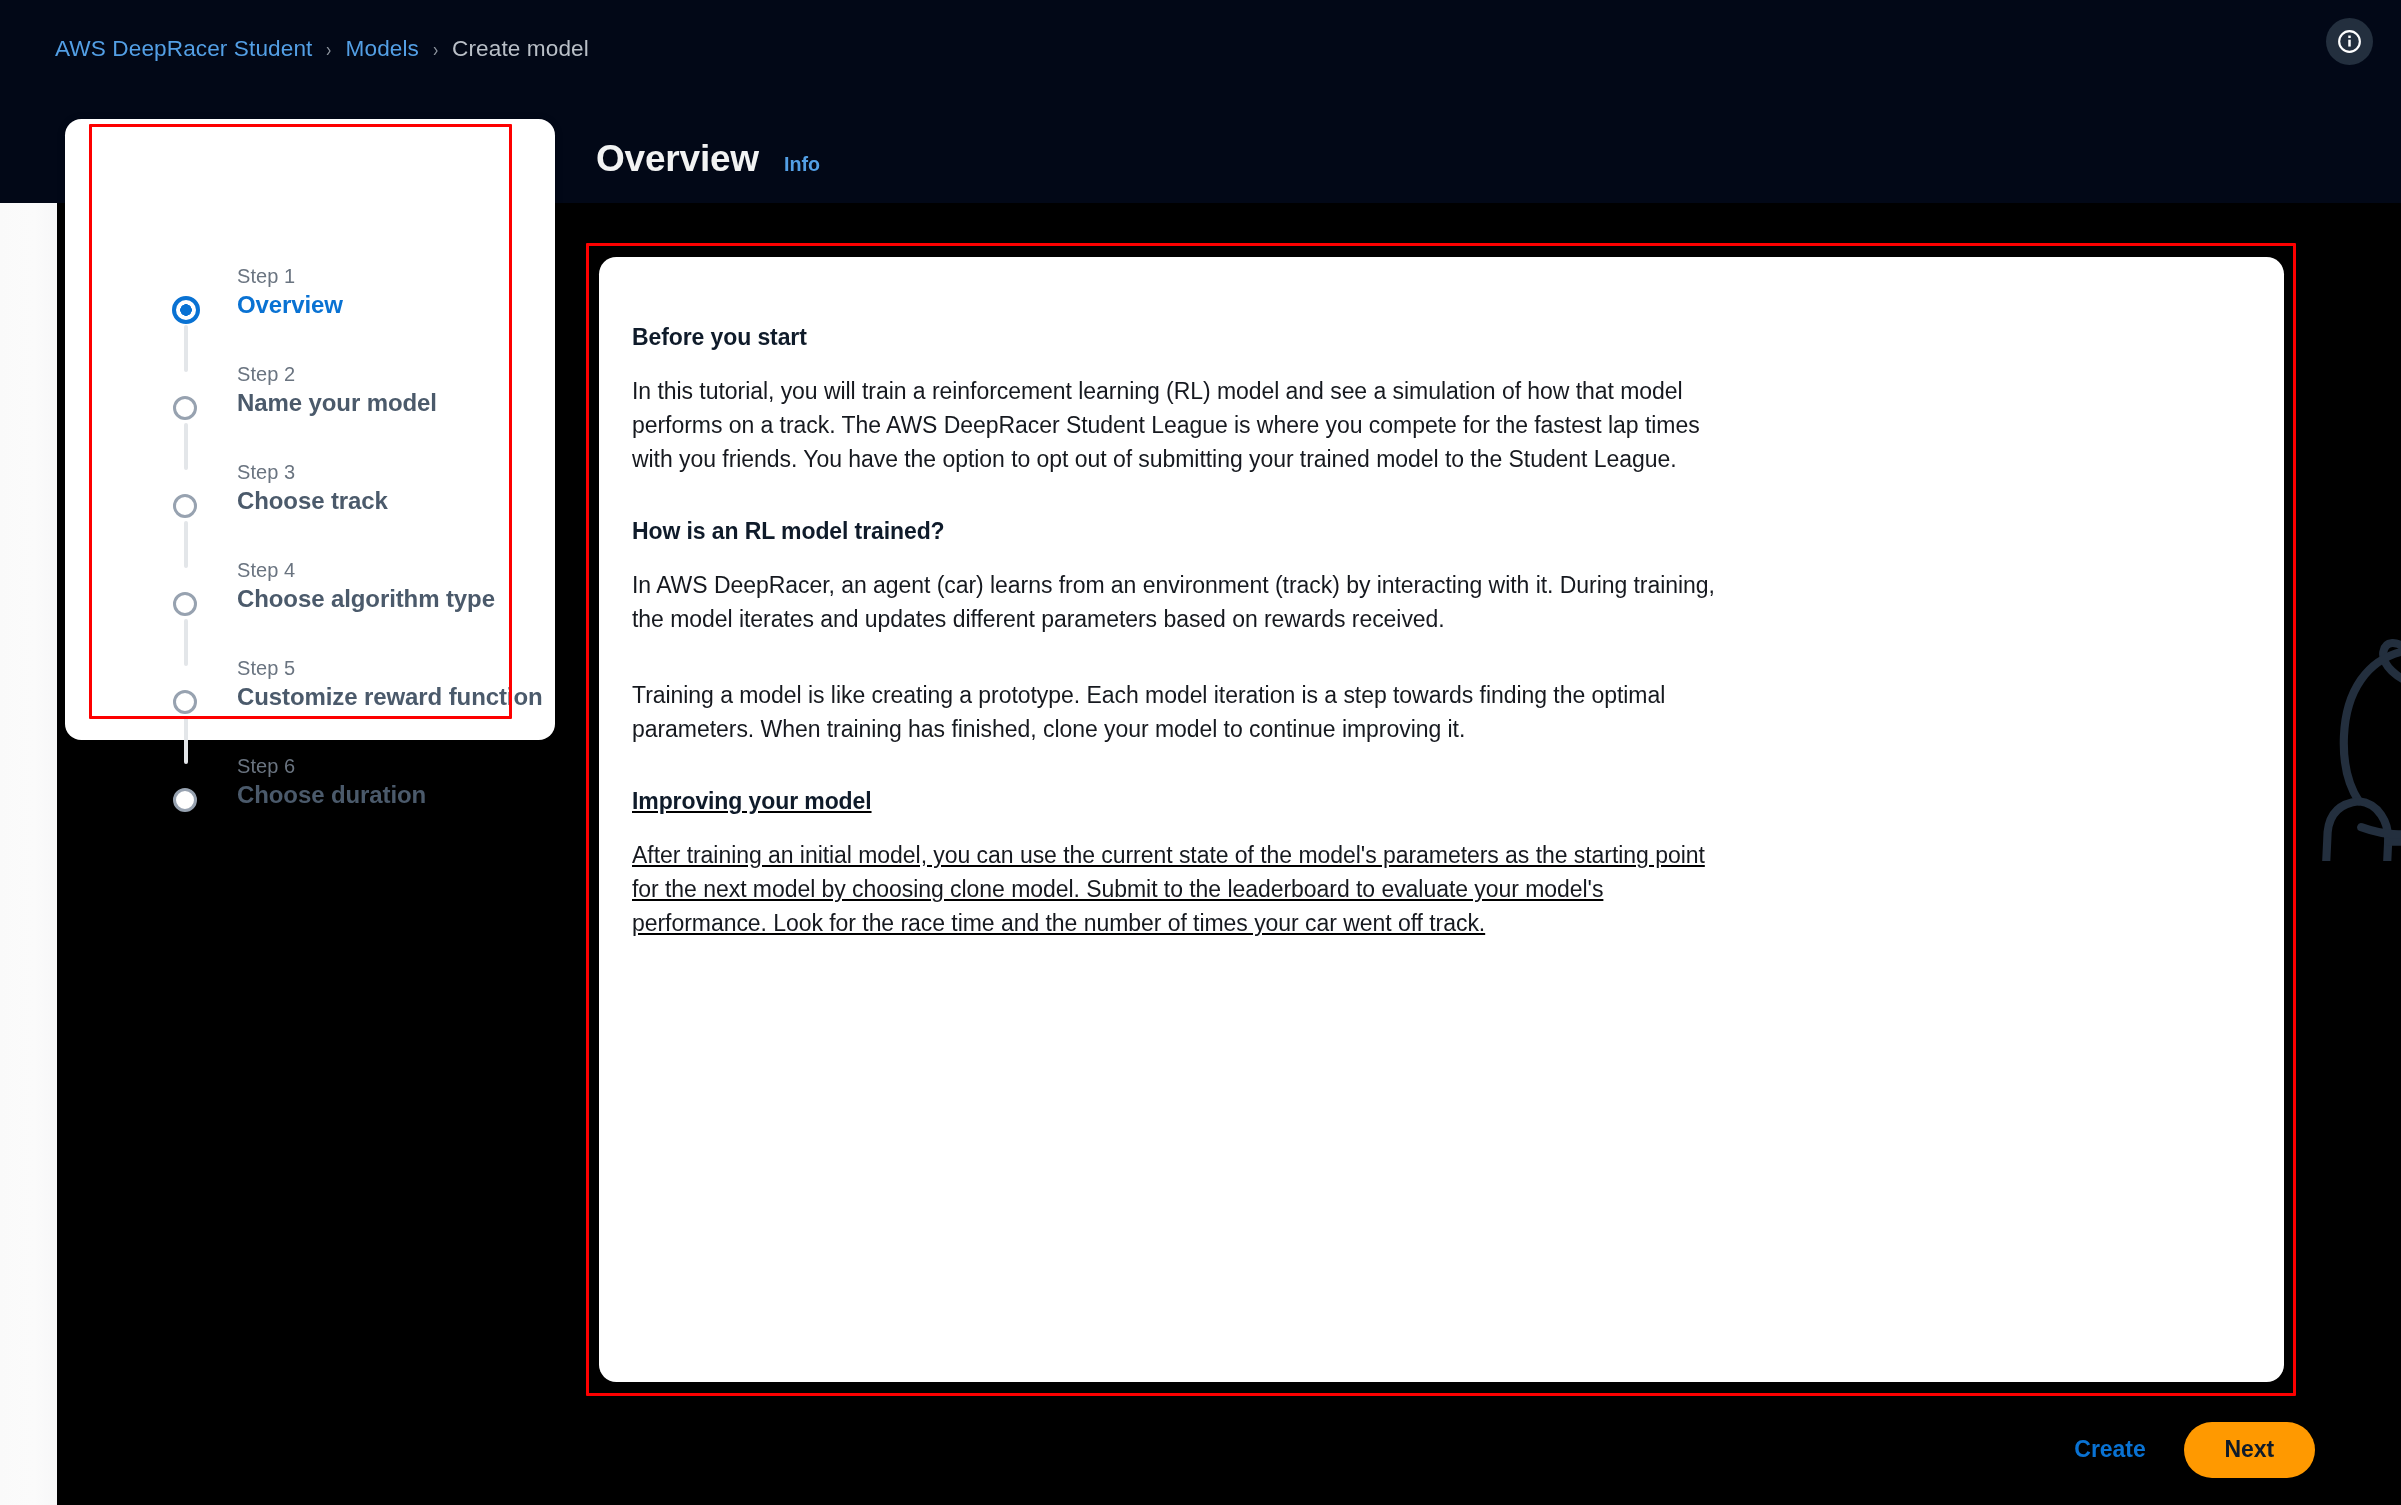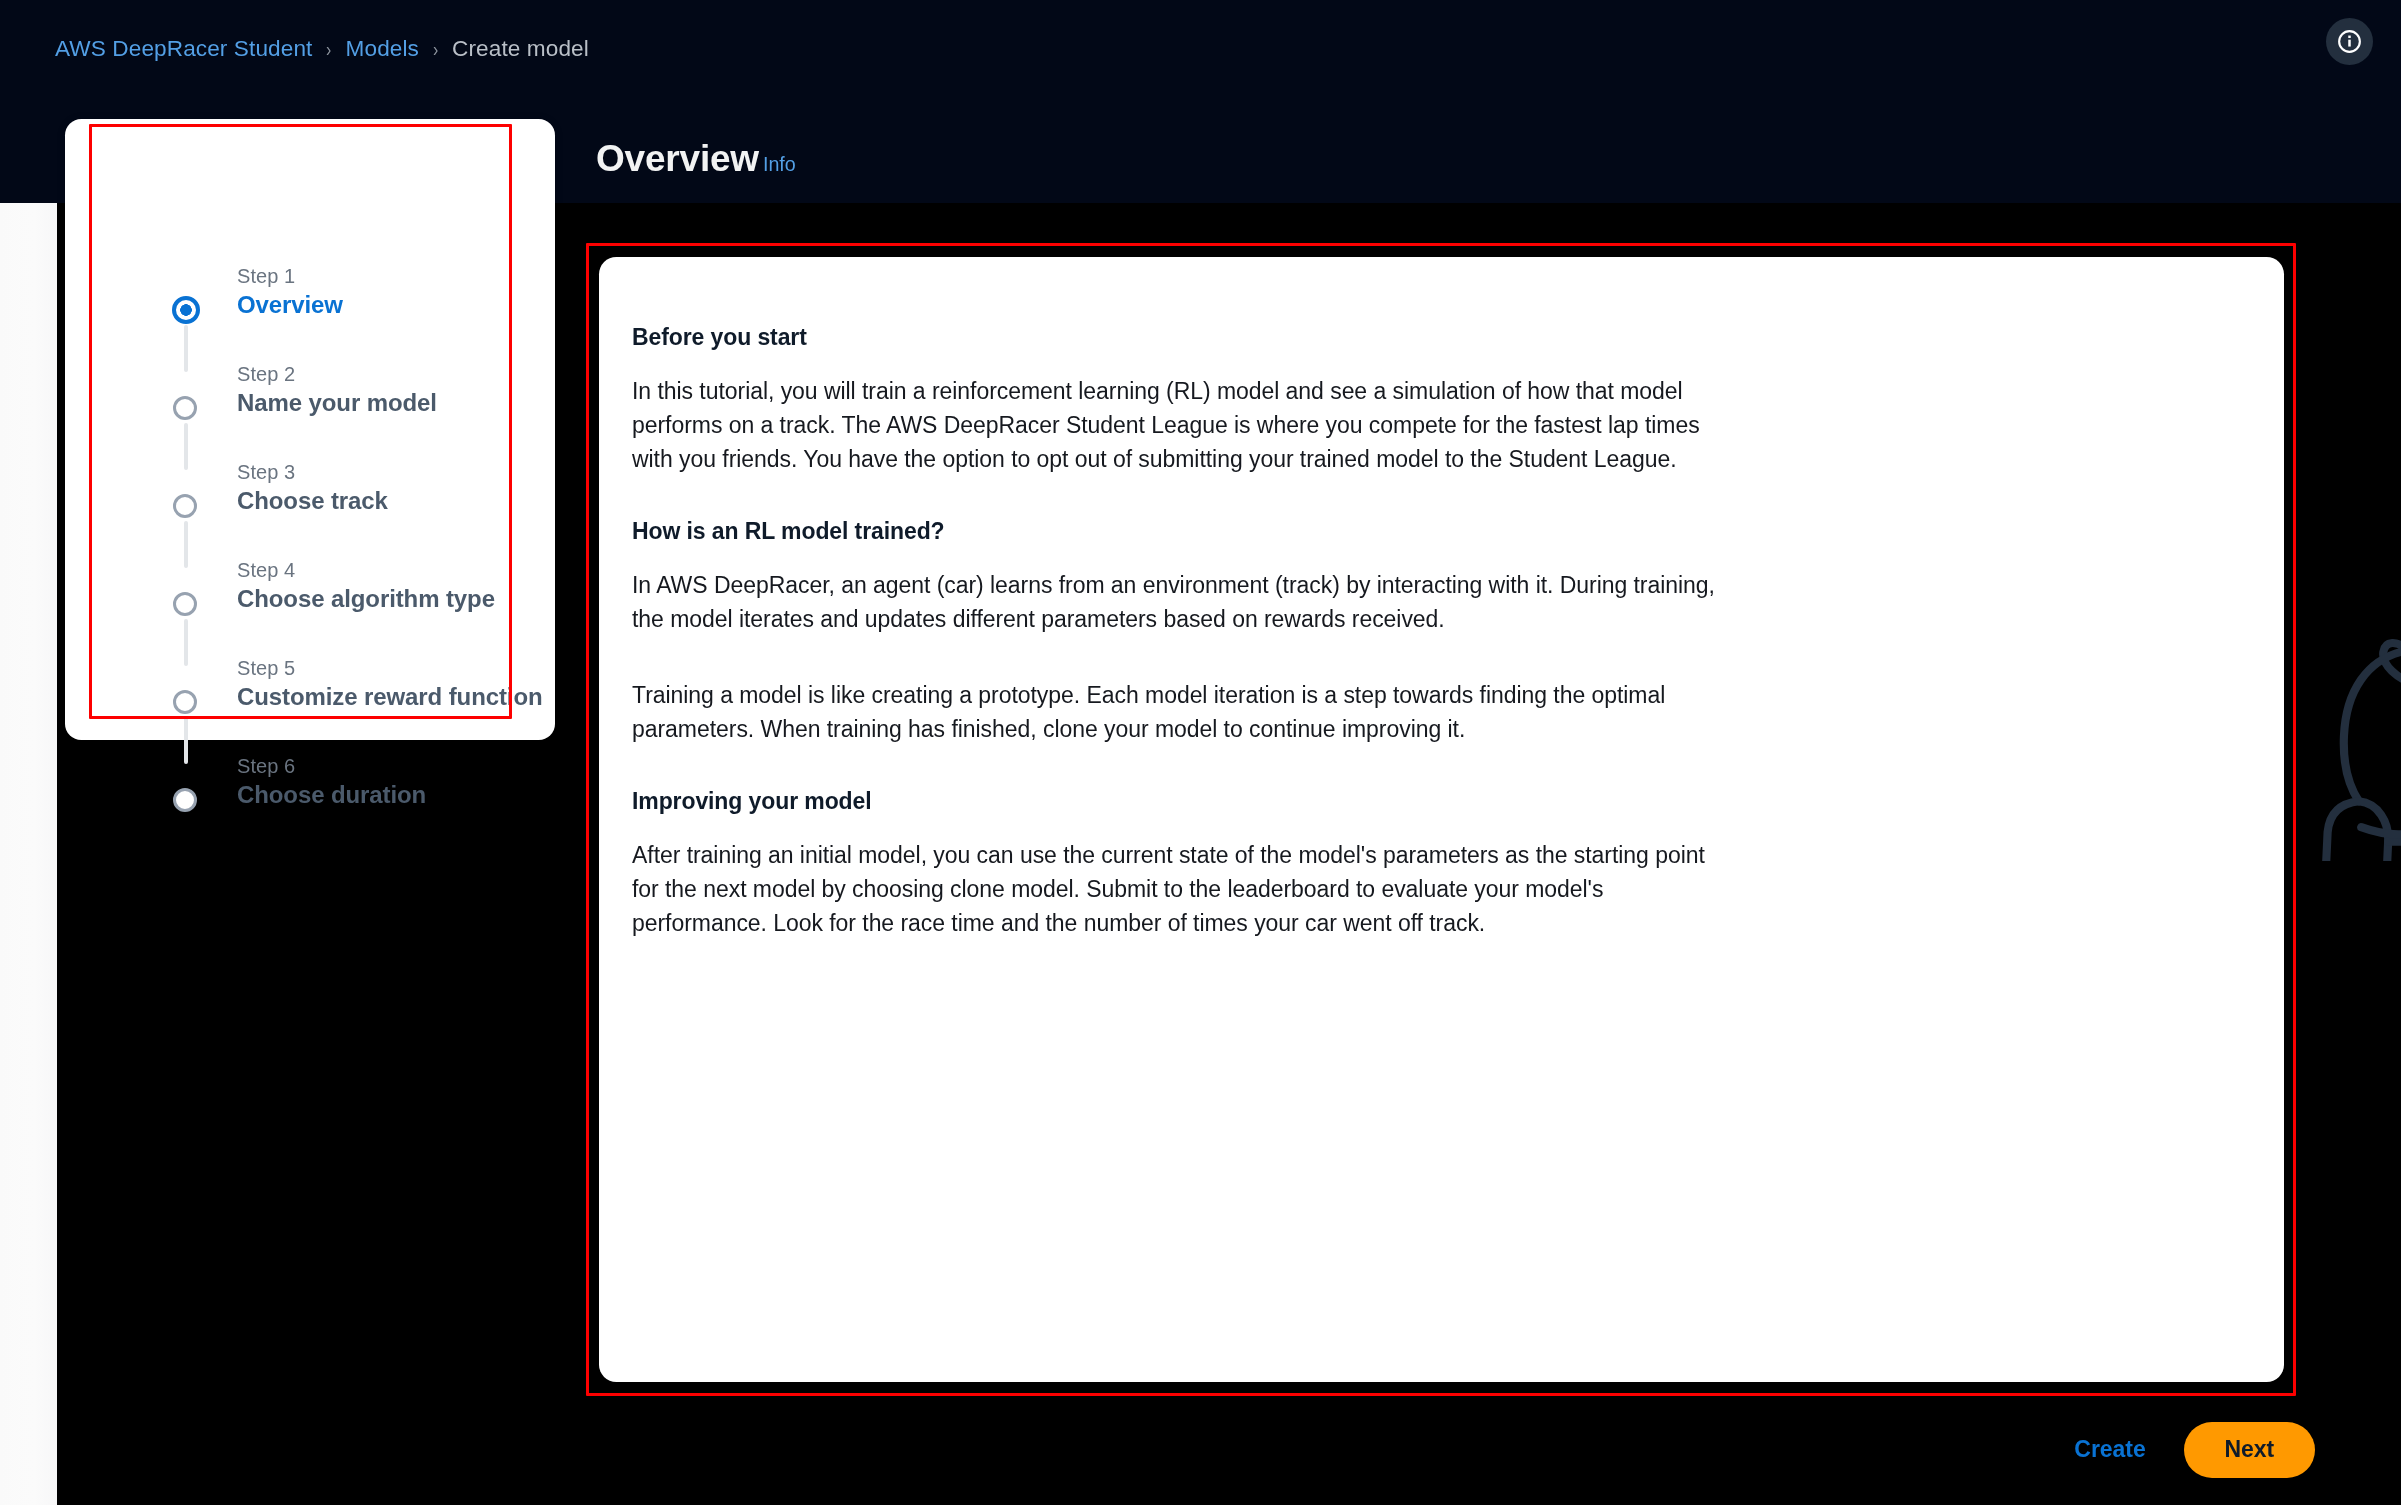--- a/index.html
+++ b/index.html
@@ -85,22 +85,22 @@
   }
   .page-title {
     color: #f2f3f3;
     font-size: 37px;
     font-weight: 700;
     letter-spacing: -0.2px;
   }
   .page-title-info {
     color: #539fe5;
     font-size: 19.7px;
-    font-weight: 400;
-    margin-left: 4px;
+    font-weight: 700;
+    margin-left: 25px;
     text-decoration: none;
     cursor: pointer;
   }
 
   
   .left-rail {
     position: absolute;
     left: 0;
     top: 203px;
     width: 57px;
@@ -236,21 +236,21 @@
     margin-bottom: 23px;
   }
   .sec-body {
     font-size: 23px;
     line-height: 1.48;
     color: #16191f;
     font-weight: 400;
     letter-spacing: -0.05px;
   }
   .sec-block { margin-bottom: 42px; }
-  .sec-block:last-child { margin-bottom: 0; }
+  .sec-block:last-child { margin-bottom: 0; text-decoration: underline; }
 
   
   .illustration {
     position: absolute;
     left: 1695px;
     top: 277px;
     width: 538px;
     height: 327px;
   }
   .illustration svg { width: 100%; height: 100%; display: block; }

